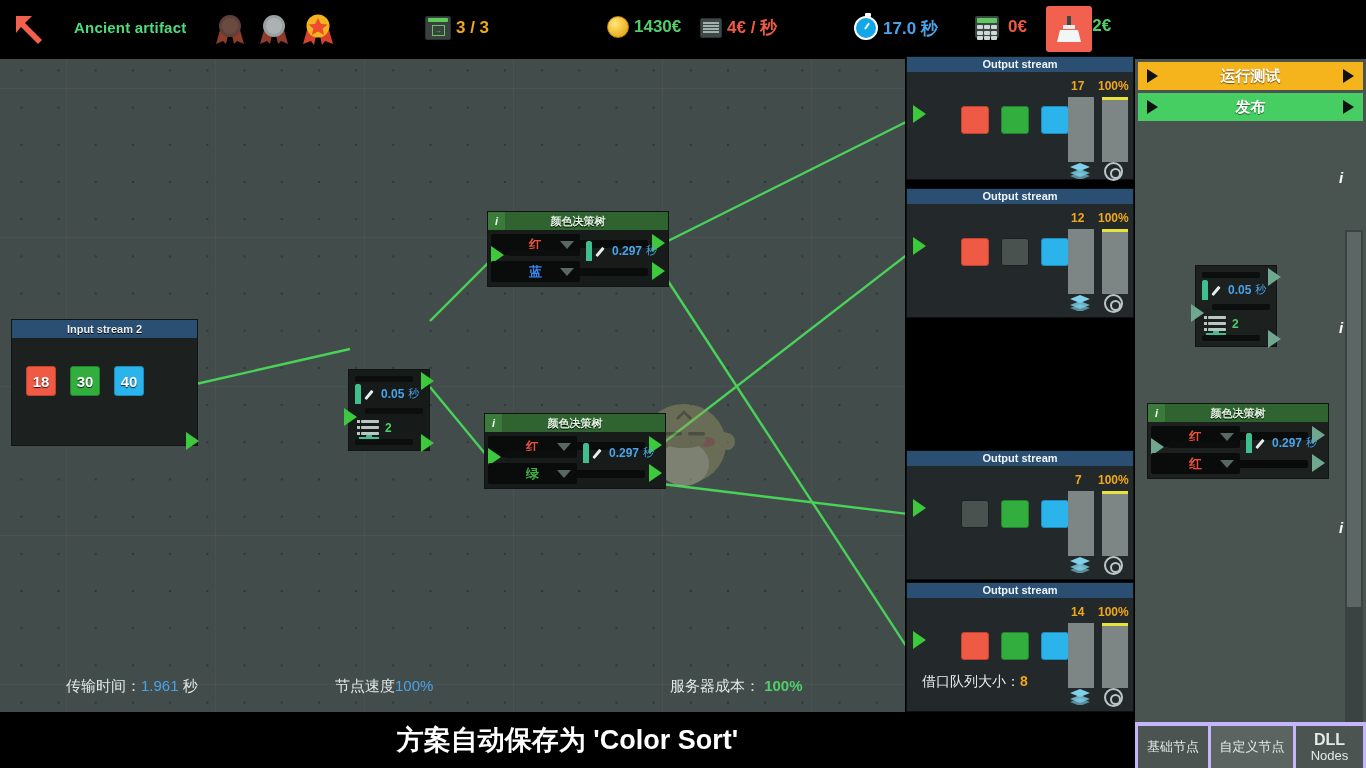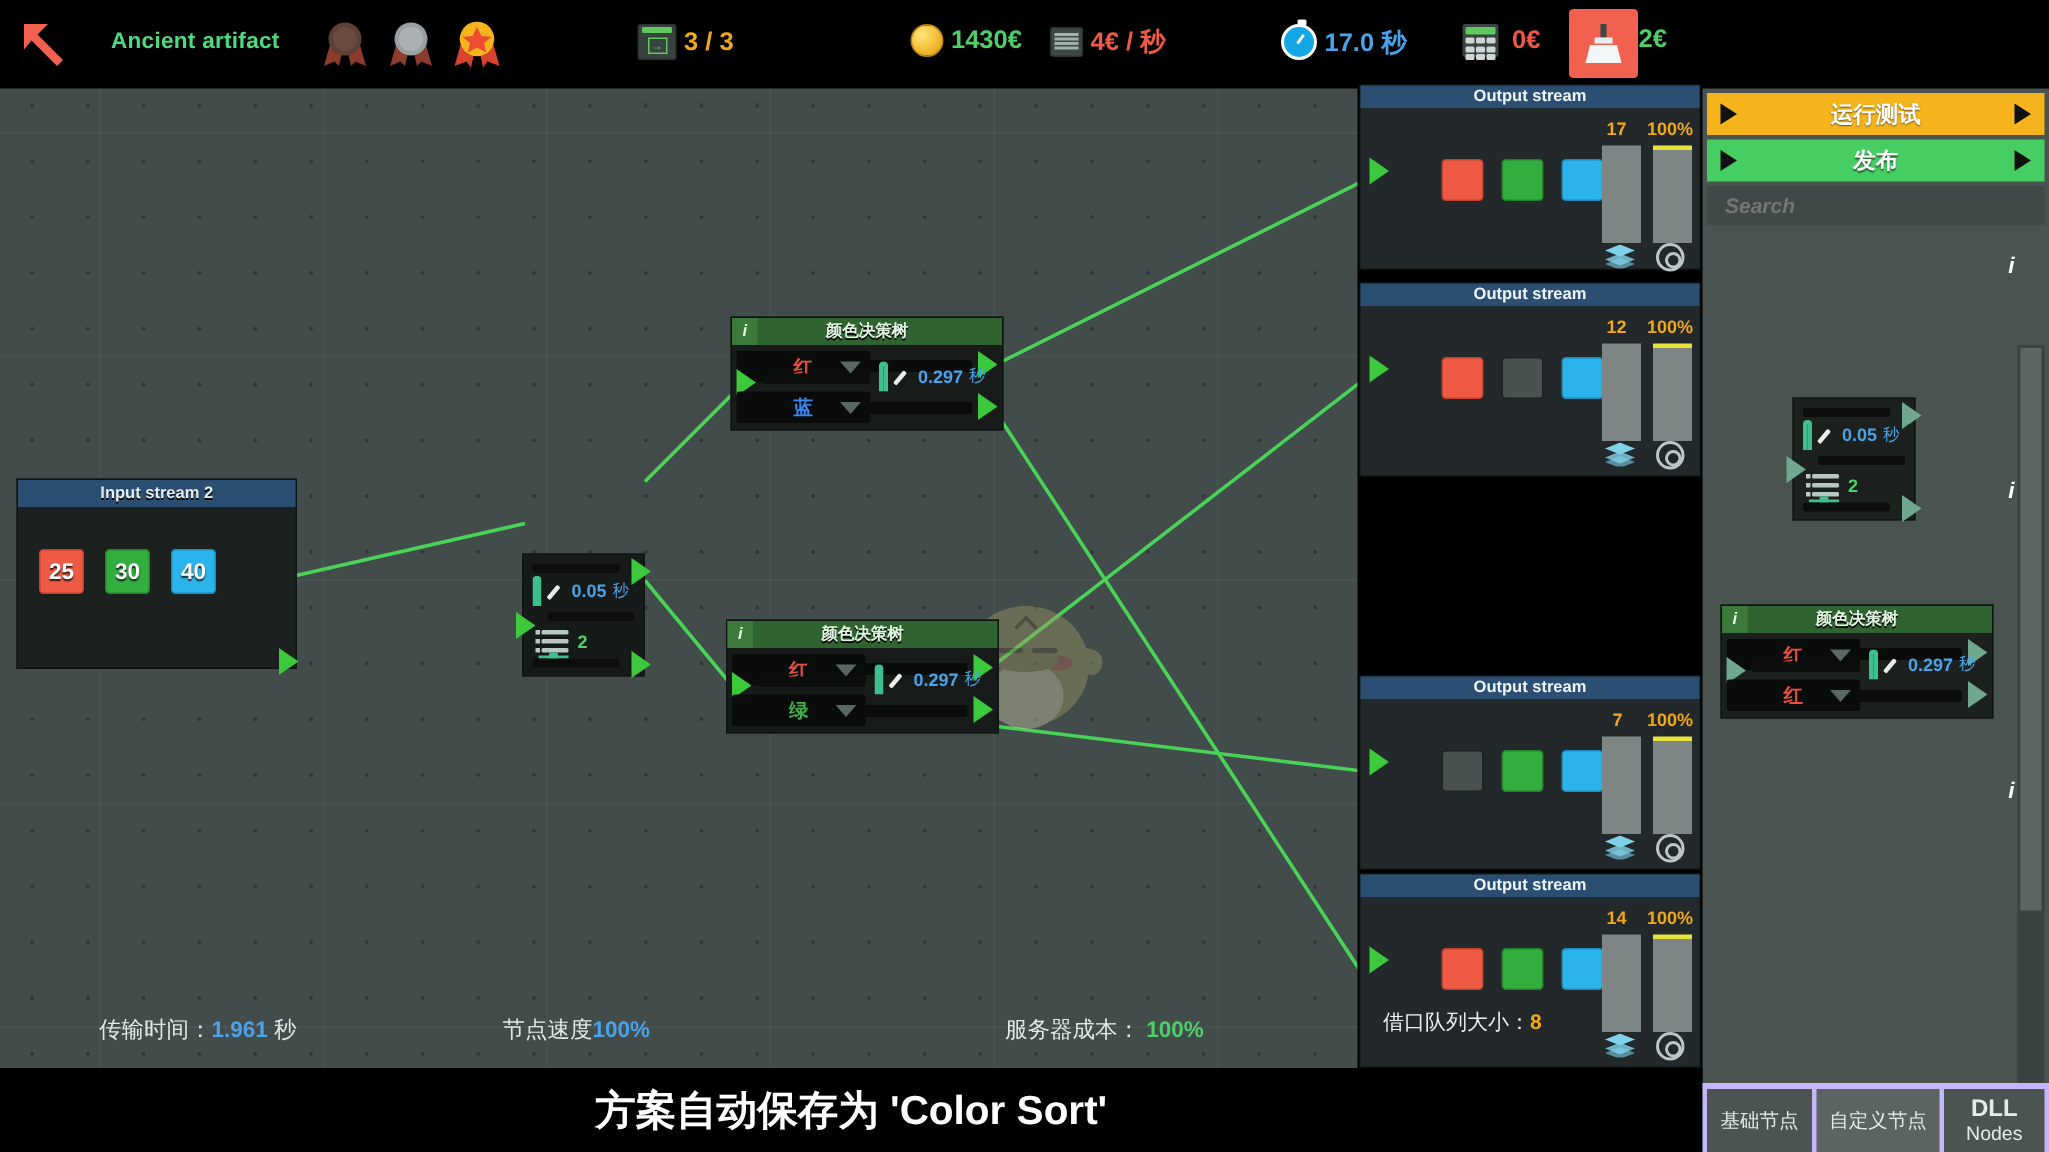--- a/index.html
+++ b/index.html
@@ -131,21 +131,21 @@
   .pal-i{ position:absolute; right:0; width:14px; height:20px; color:#fff; font-size:15px; font-weight:bold;
       font-style:italic; text-align:center; }
   .pal-card{ position:absolute; background:#1c2120; border:1px solid #101413;}
   #sbScroll{ position:absolute; left:1345px; top:230px; width:18px; height:538px; background:#3a4341;}
   #sbThumb{ position:absolute; left:2px; top:2px; width:14px; height:375px; background:#5c6664;}
   .sc-arrow{ position:absolute; left:2px; width:0;height:0;border-left:7px solid transparent;border-right:7px solid transparent;}
   #scDown{ bottom:4px; border-top:11px solid #cfd7d5;}
 
   
   .canvas-stat{ position:absolute; font-size:15px; color:#e2e8e7; white-space:nowrap; }
-  .canvas-stat .v-blue{ color:#4aa3e8; font-weight:bold;}
+  .canvas-stat .v-blue{ color:#4aa3e8; font-weight:normal;}
   .canvas-stat .v-green{ color:#4fcf6a; font-weight:bold;}
   #autosave{ position:absolute; left:0; top:712px; width:1135px; height:56px; background:#000;
       display:flex; align-items:center; justify-content:center;
       font-size:27px; font-weight:bold; color:#fff; }
   .tabbar{ position:absolute; bottom:0; left:1135px; width:231px; height:46px; background:#c4b5fd; }
   .tab{ position:absolute; bottom:0; height:42px; display:flex; align-items:center; justify-content:center;
       text-align:center; font-size:13px; color:#e4eaea; line-height:1.1; }
   #tabBasic{ left:3px; width:70px; background:#4b5451;}
   #tabCustom{ left:76px; width:82px; background:#5b6461;}
   #tabDll{ left:161px; width:67px; background:#4b5451; flex-direction:column; }
@@ -280,21 +280,21 @@
       <ellipse cx="52" cy="48" rx="22" ry="8" fill="#9a8f61"></ellipse>
       <rect x="33" y="40" width="17" height="3.5" rx="1.5" fill="#5c5336"></rect>
       <rect x="56" y="40" width="17" height="3.5" rx="1.5" fill="#5c5336"></rect>
       <path d="M45 27 L52 20 L59 27" stroke="#5c5336" stroke-width="2.5" fill="none"></path>
     </svg>
   </div>
 
   <div class="node" id="inputNode">
     <div class="node-hd hd-blue">Input stream 2</div>
     <div class="cells">
-      <div class="cell c-red">25</div>
+      <div class="cell c-red">18</div>
       <div class="cell c-green">30</div>
       <div class="cell c-blue">40</div>
     </div>
     <div class="port" style="position:absolute;left:174px;top:112px"></div>
   </div>
 
   <div class="node" id="delayNode">
     <div class="slot" style="position:absolute;left:6px;top:6px;width:58px;height:6px"></div>
     <div class="port" style="position:absolute;right:-5px;top:2px"></div>
 
@@ -500,21 +500,20 @@
     <span class="t">运行测试</span>
     <span class="tri-r"></span>
   </div>
 
   <div class="sb-btn" id="btnPub">
     <span class="tri-r"></span>
     <span class="t">发布</span>
     <span class="tri-r"></span>
   </div>
 
-  <input id="search" type="text" placeholder="Search" style="">
 
   <div id="palette">
 
     <div class="pal-i" style="top:14px">i</div>
     <div class="pal-i" style="top:164px">i</div>
     <div class="pal-i" style="top:364px">i</div>
 
     <div class="pal-card" style="left:57px;top:110px;width:82px;height:82px">
       <div class="slot" style="position:absolute;left:6px;top:6px;width:58px;height:6px"></div>
       <div class="port port-dim" style="position:absolute;right:-5px;top:2px"></div>

